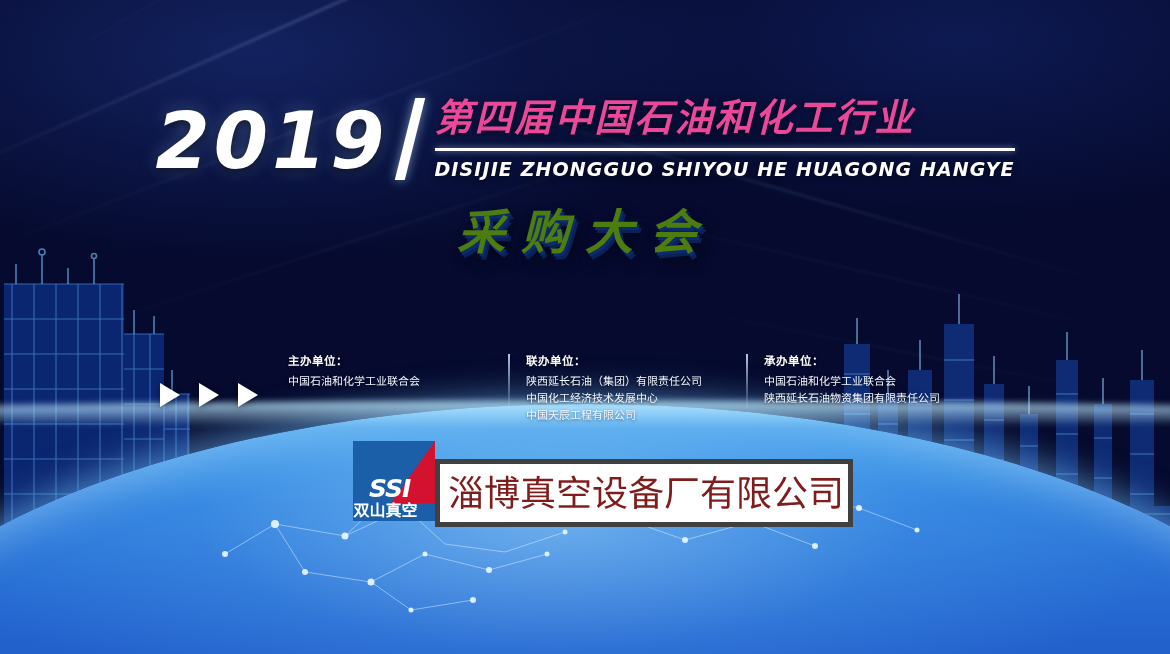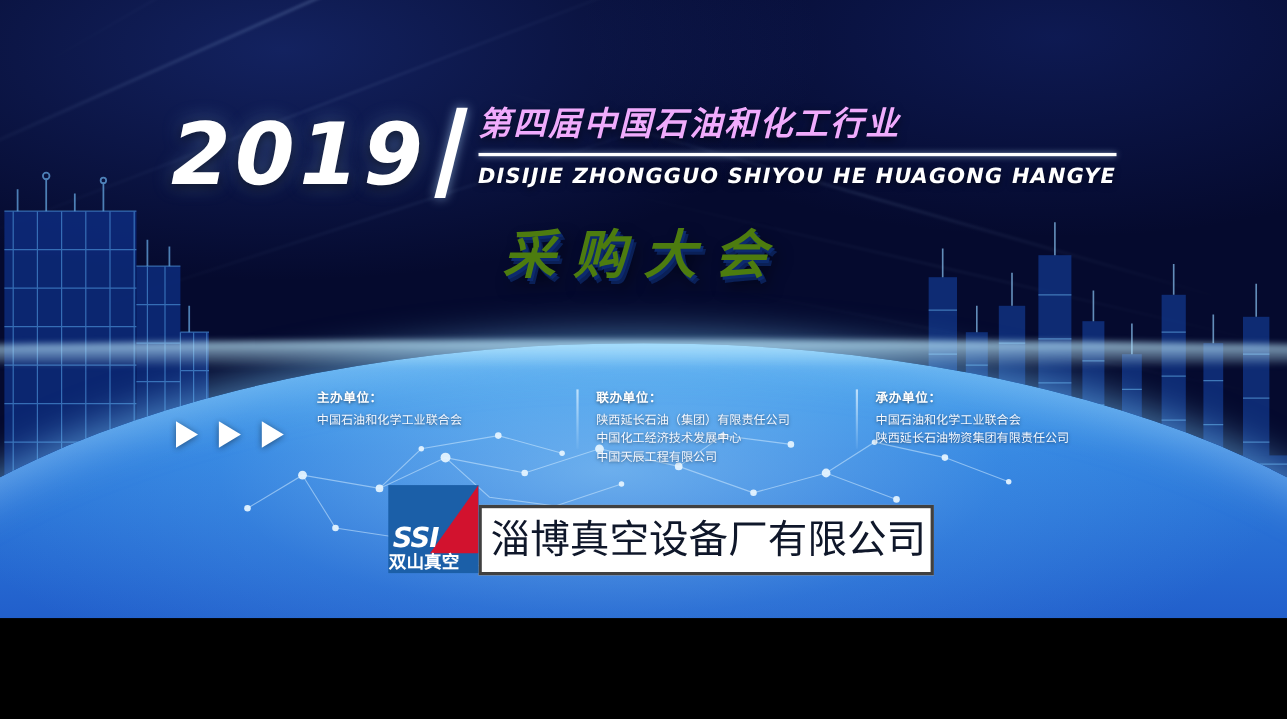--- a/index.html
+++ b/index.html
@@ -8,21 +8,21 @@
     padding: 0;
     background: #000;
   }
   body {
     font-family: "Liberation Sans", "DejaVu Sans", sans-serif;
   }
 
   .poster {
     position: relative;
     width: 1170px;
-    height: 562px;
+    height: 654px;
     overflow: hidden;
     background: #050a2e;
   }
 
   
   .bg-sky {
     position: absolute;
     inset: 0;
     background:
       linear-gradient(180deg,
@@ -138,25 +138,25 @@
     width: 10px;
     height: 82px;
     margin: 2px 20px 0 16px;
     background: #ffffff;
     transform: skewX(-14deg);
     box-shadow: 0 0 10px rgba(180,220,255,0.6);
   }
   .title-stack { padding-top: 2px; }
   .title-cn {
     font-family: "DejaVu Sans", "Liberation Sans", sans-serif;
-    font-size: 30px;
+    font-size: 38px;
     font-weight: 700;
     font-style: italic;
     letter-spacing: 2px;
-    color: #f0abfc;
+    color: #ec4899;
     line-height: 1.08;
     white-space: nowrap;
     text-shadow: 0 2px 8px rgba(0,0,0,0.55);
   }
   .title-rule {
     height: 3px;
     background: #ffffff;
     margin: 9px 0 7px 0;
     box-shadow: 0 0 6px rgba(190,225,255,0.6);
   }
@@ -206,21 +206,20 @@
     border-bottom: 12px solid transparent;
     filter: drop-shadow(0 1px 3px rgba(0,0,0,0.45));
   }
 
   
   .orgs {
     position: absolute;
     top: 352px;
     left: 288px;
     display: flex;
-    gap: 16px;
   }
   .org-col {
     position: relative;
     padding-left: 0;
   }
   .org-col + .org-col {
     padding-left: 18px;
     margin-left: 24px;
   }
   .org-col + .org-col::before {
@@ -272,21 +271,21 @@
   }
   .logo-tri {
     position: absolute;
     right: 0; top: 0;
     width: 0; height: 0;
     border-bottom: 62px solid #d2122e;
     border-left: 44px solid transparent;
   }
   .logo-ssi {
     position: absolute;
-    left: 4px;
+    left: 16px;
     bottom: 20px;
     font-family: "DejaVu Sans", sans-serif;
     font-size: 25px;
     font-weight: 700;
     font-style: italic;
     color: #ffffff;
     letter-spacing: -1px;
     line-height: 1;
   }
   .logo-cn {
@@ -295,30 +294,30 @@
     text-align: center;
     font-family: "DejaVu Sans", "Liberation Sans", sans-serif;
     font-size: 16px;
     font-weight: 700;
     color: #ffffff;
     letter-spacing: 0px;
     line-height: 1.1;
   }
   .sponsor-name {
     background: #ffffff;
-    color: #0f172a;
+    color: #7f1d1d;
     font-family: "DejaVu Sans", "Liberation Sans", sans-serif;
     font-size: 36px;
     font-weight: 400;
     line-height: 1;
     padding: 12px 4px 10px 8px;
     align-self: flex-start;
     margin-top: 18px;
     white-space: nowrap;
-    border: 3px solid #404040;
+    border: 5px solid #404040;
   }
 </style>
 </head>
 <body>
 
 <div class="poster">
 
   <div class="bg-sky"></div>
   <div class="bg-sky2"></div>
 

